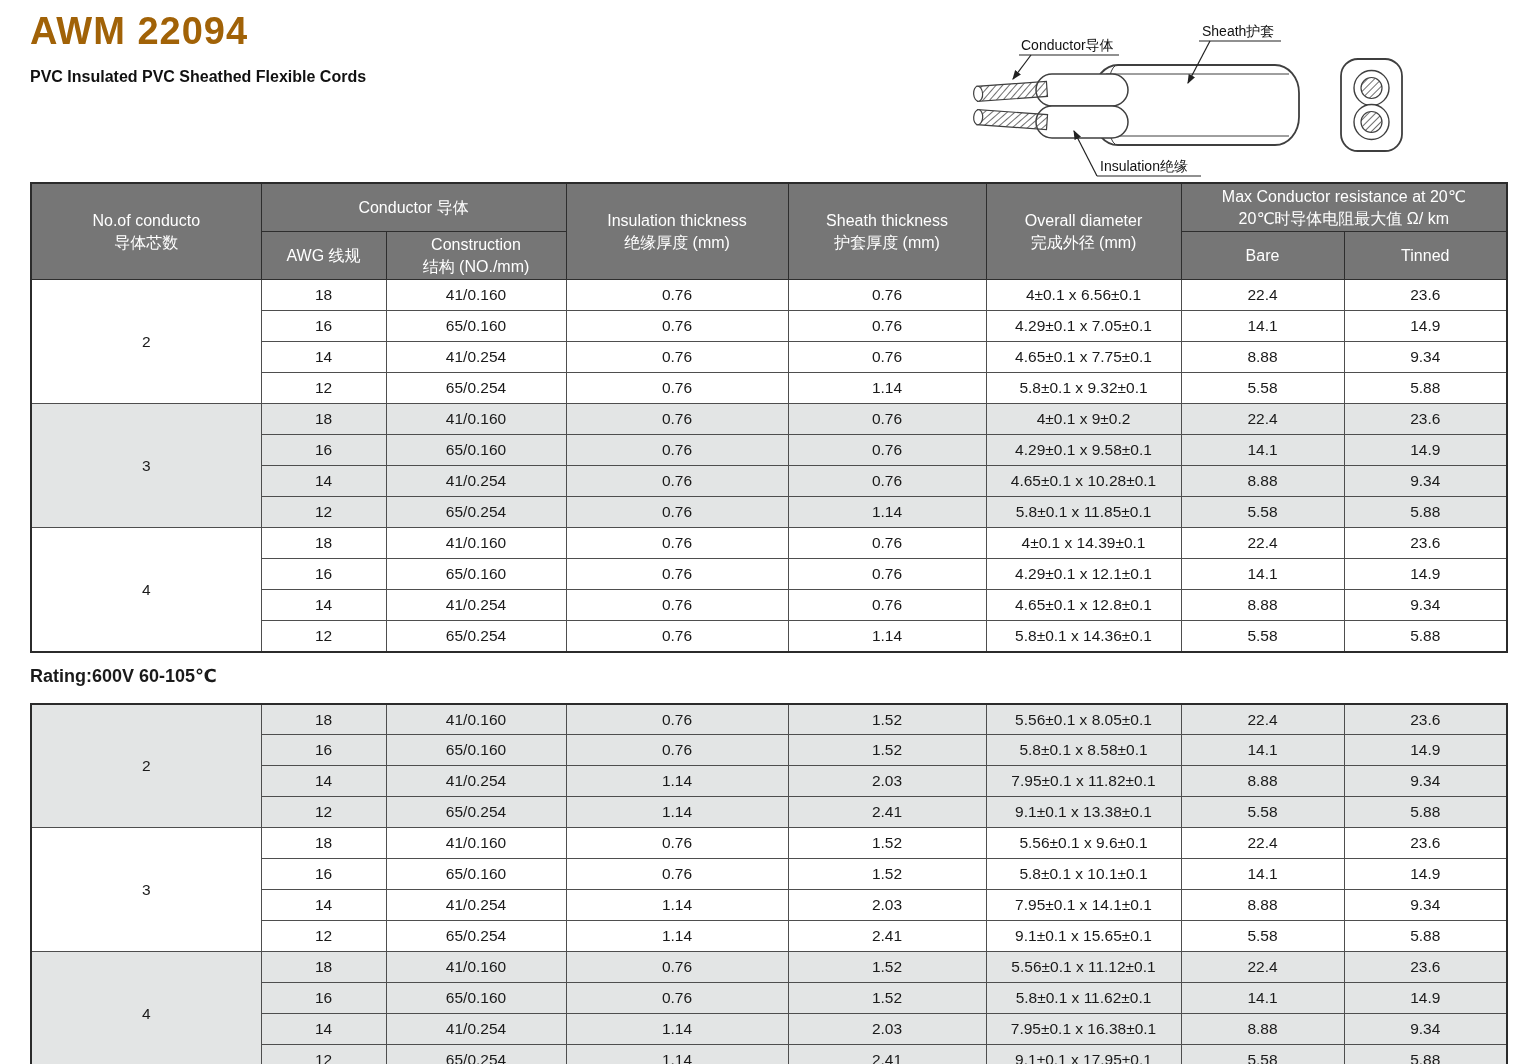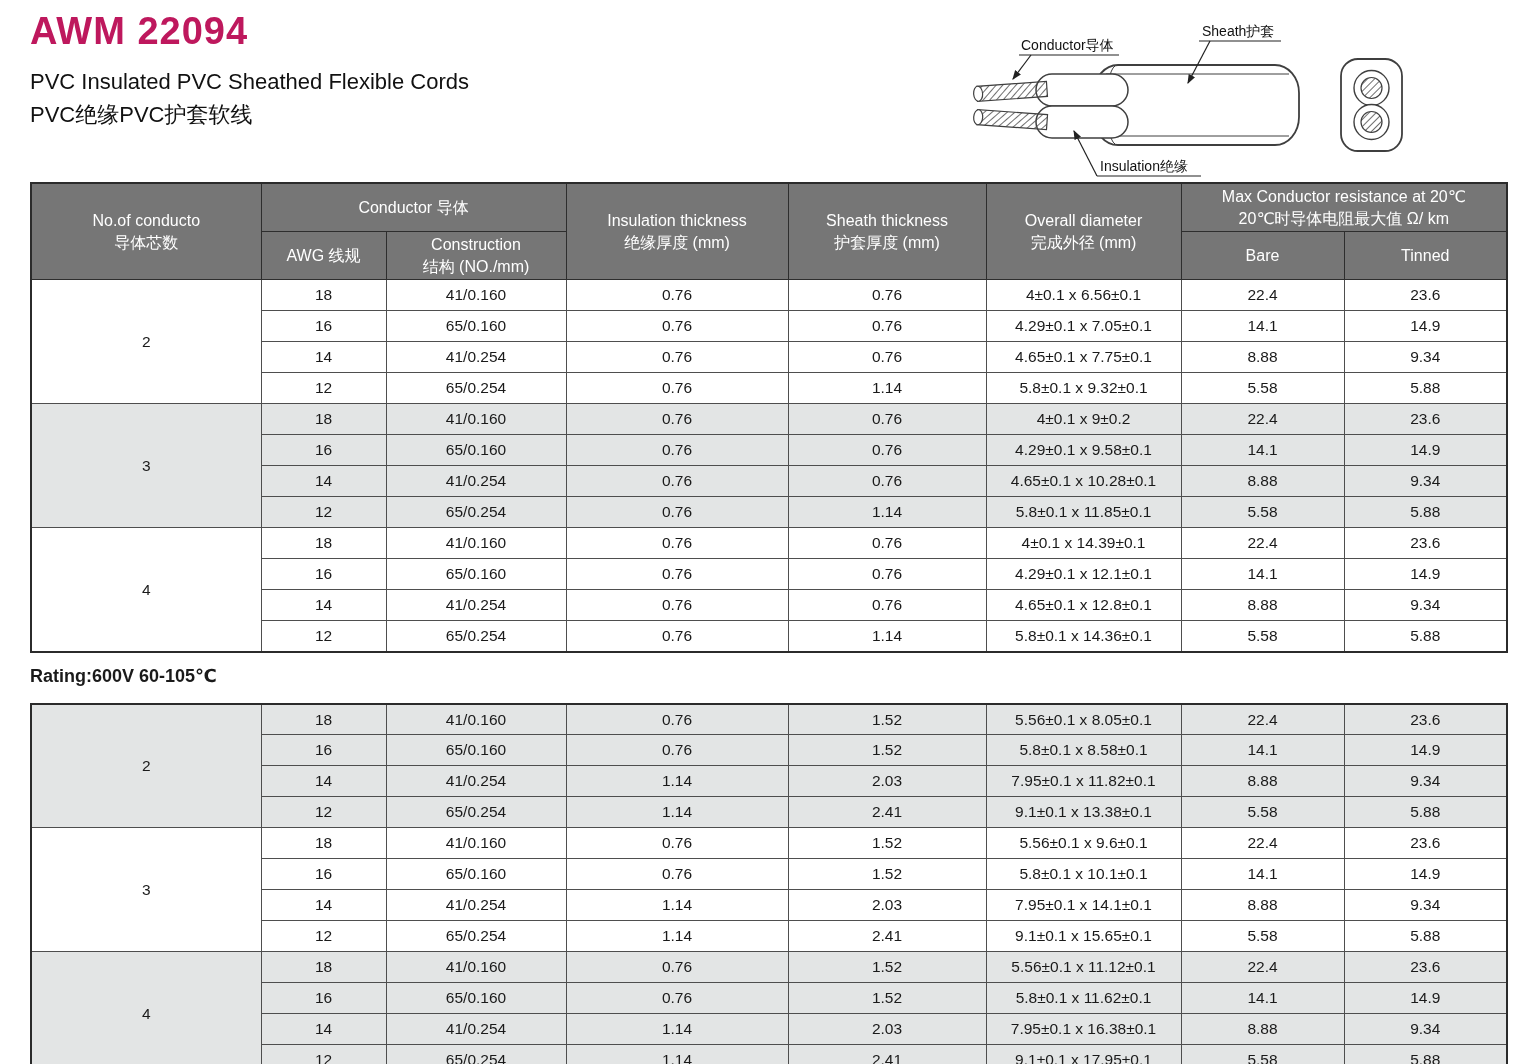--- a/index.html
+++ b/index.html
@@ -13,27 +13,27 @@
   
   .top-section {
     display: flex;
     justify-content: space-between;
     align-items: flex-start;
     height: 172px;
   }
   .title-block h1 {
     font-size: 38px;
     font-weight: bold;
-    color: #be185d;
+    color: #a16207;
     letter-spacing: 1px;
     margin: 2px 0 12px 0;
   }
   .title-block .sub {
-    font-size: 22px;
-    font-weight: normal;
+    font-size: 16px;
+    font-weight: bold;
     color: #111;
     line-height: 1.52;
   }
   .diagram-wrap { margin-right: 100px; margin-top: 2px; }
 
   
   table.spec {
     border-collapse: collapse;
     table-layout: fixed;
     width: 1476px;
@@ -70,21 +70,20 @@
   }
   .t300 { margin-top: 2px; }
 </style>
 </head>
 <body>
 
 <div class="top-section">
   <div class="title-block">
     <h1>AWM 22094</h1>
     <div class="sub">PVC Insulated PVC Sheathed Flexible Cords</div>
-    <div class="sub">PVC绝缘PVC护套软线</div>
   </div>
 
   <div class="diagram-wrap">
     <svg width="437" height="168" viewBox="0 0 437 168">
       <defs>
         <pattern id="hatch" width="5" height="5" patternUnits="userSpaceOnUse" patternTransform="rotate(45)">
           <line x1="0" y1="0" x2="0" y2="5" stroke="#4a4a4a" stroke-width="1.6"></line>
         </pattern>
         <marker id="arrow" markerWidth="9" markerHeight="8" refX="7" refY="3" orient="auto">
           <path d="M0,0 L8,3 L0,6 z" fill="#222"></path>

